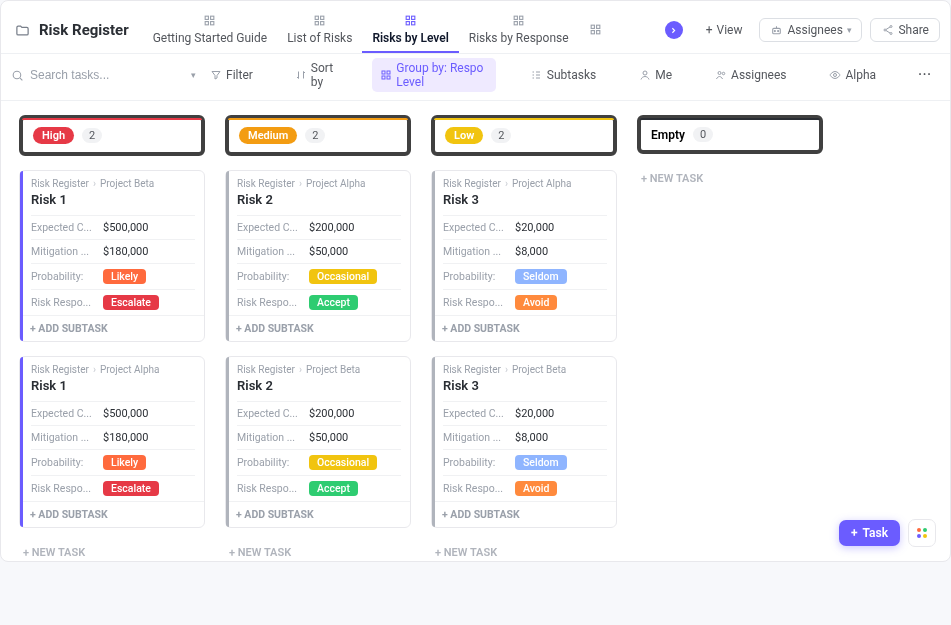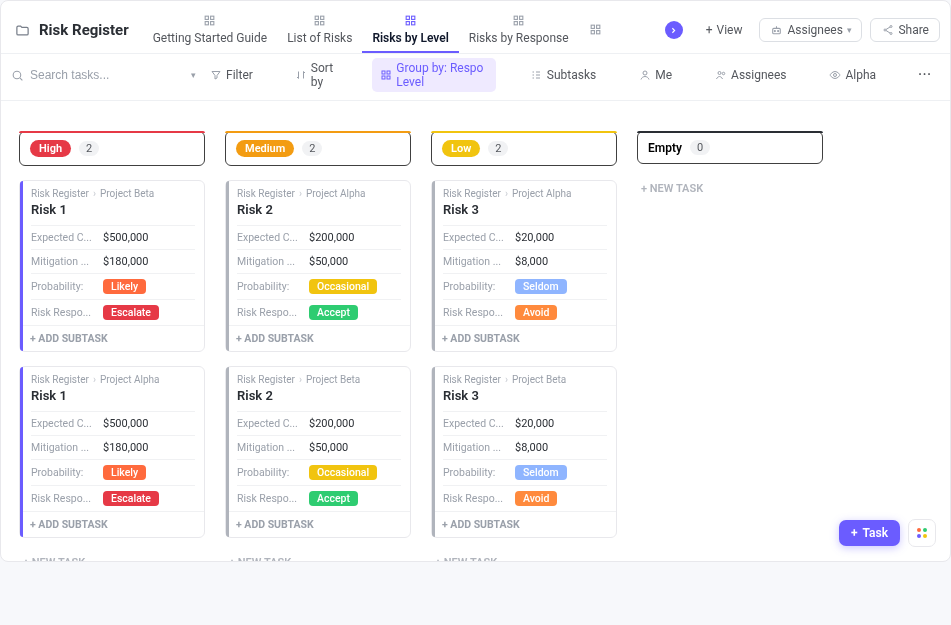--- a/index.html
+++ b/index.html
@@ -29,21 +29,21 @@
   .toolbar-right { margin-left:auto; display:flex; align-items:center; gap:26px; }
   .pill { display:flex; align-items:center; gap:4px; padding: 3px 8px; border-radius: 5px; font-size:12px; color:#54575d; cursor:pointer; }
   .pill.active { background:#efeaff; color:#6b5cff; }
   .tb-ic{width:13px;height:13px;display:inline-flex;align-items:center;justify-content:center;color:#9aa0aa}
   .pill.active .tb-ic{color:#6b5cff}
   .dots{letter-spacing:1px;font-weight:700;}
 
   
   .board { flex:1; padding: 14px 18px; display:flex; gap: 20px; align-items:flex-start; overflow:auto; }
   .col { width: 186px; display:flex; flex-direction:column; gap:14px; }
-  .col-head { background:#fff; border:1px solid #404040; border-radius:6px; padding: 8px 10px; display:flex; align-items:center; gap:8px; position:relative;margin-top:16px; }
+  .col-head { background:#fff; border:4px solid #404040; border-radius:6px; padding: 8px 10px; display:flex; align-items:center; gap:8px; position:relative; }
   .col-head .bar { position:absolute; top:-1px; left:-1px; right:-1px; height:2px; border-radius:6px 6px 0 0; }
   .lvl-pill { padding: 2px 9px; border-radius: 10px; font-size: 11px; font-weight:600; color:#fff; }
   .count { background:#f1f2f4; color:#54575d; font-size:11px; padding:1px 7px; border-radius:9px; }
   .empty-label{ font-size:12px; font-weight:600; color:#000000;text-align:right;}
 
   .card { background:#fff; border:1px solid #e8e8ec; border-radius:6px; position:relative; cursor:pointer; }
   .card .stripe{ position:absolute; left:0; top:0; bottom:0; width:3px; border-radius:6px 0 0 6px; }
   .card-inner{ padding: 7px 9px 0 11px; }
   .crumb{ font-size:10px; color:#9aa0aa; display:flex; gap:4px; align-items:center;}
   .crumb .sep{color:#c7cad1}

